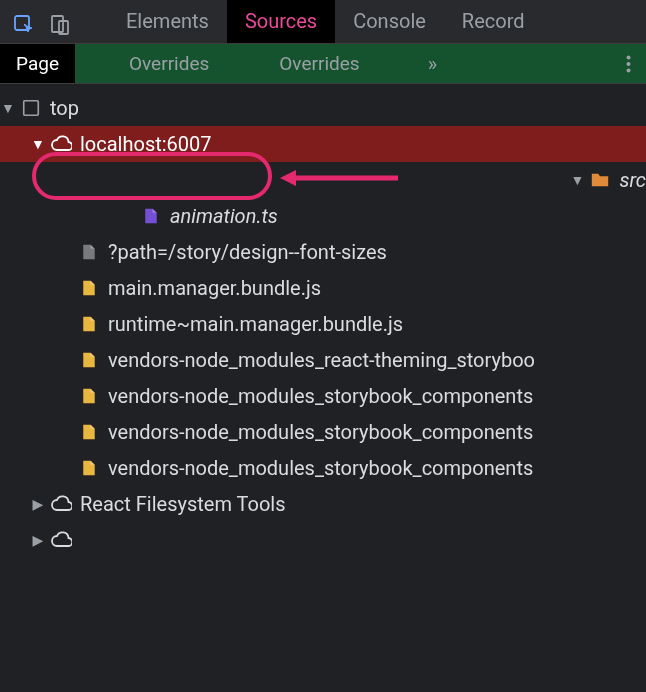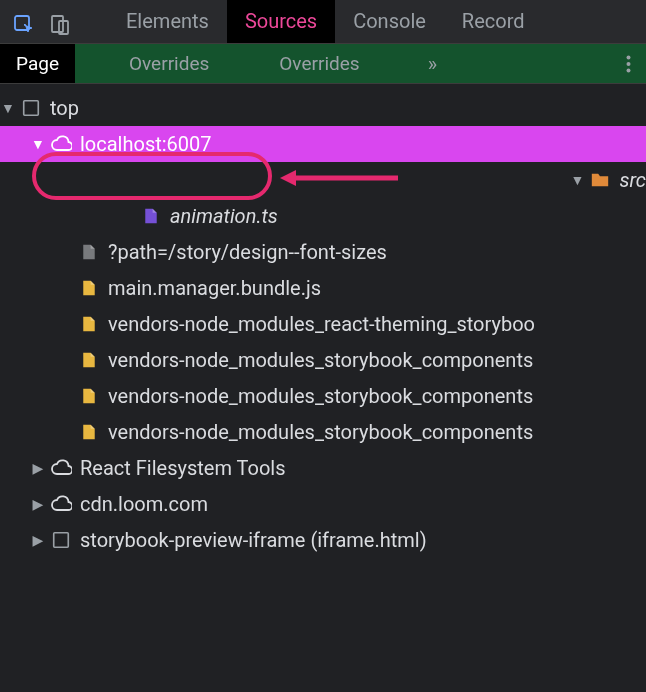--- a/index.html
+++ b/index.html
@@ -89,21 +89,21 @@
   }
   .tree-row {
     display: flex;
     align-items: center;
     height: 36px;
     white-space: nowrap;
     overflow: hidden;
     cursor: pointer;
   }
   .tree-row.selected {
-    background: #d946ef;
+    background: #7f1d1d;
     color: #fff;
   }
   .arrow {
     width: 16px;
     display: inline-flex;
     align-items: center;
     justify-content: center;
     color: #9aa0a6;
     font-size: 14px;
     margin-right: 4px;
@@ -266,20 +266,28 @@
 
   <div class="tree-row fl">
     <span class="item-icon">
       <svg width="18" height="20" viewBox="0 0 22 22" class="file-yellow">
           <use href="#i-file"></use>
         </svg>
     </span>
     <span>main.manager.bundle.js</span>
   </div>
 
+  <div class="tree-row fl">
+    <span class="item-icon">
+      <svg width="18" height="20" viewBox="0 0 22 22" class="file-yellow">
+          <use href="#i-file"></use>
+        </svg>
+    </span>
+    <span>runtime~main.manager.bundle.js</span>
+  </div>
 
   <div class="tree-row fl">
     <span class="item-icon">
       <svg width="18" height="20" viewBox="0 0 22 22" class="file-yellow">
           <use href="#i-file"></use>
         </svg>
     </span>
     <span>vendors-node_modules_react-theming_storyboo</span>
   </div>
 
@@ -320,32 +328,22 @@
     <span>React Filesystem Tools</span>
   </div>
 
   <div class="tree-row l1">
     <span class="arrow closed"></span>
     <span class="item-icon">
       <svg width="22" height="22" viewBox="0 0 22 22" class="cloud-icon">
           <use href="#i-cloud"></use>
         </svg>
     </span>
-    <span>cdn.loom.com</span>
-  </div>
-
-  <div class="tree-row l1">
-    <span class="arrow closed"></span>
-    <span class="item-icon">
-      <svg width="20" height="20" viewBox="0 0 22 22" class="frame-icon">
-          <use href="#i-frame"></use>
-        </svg>
-    </span>
-    <span>storybook-preview-iframe (iframe.html)</span>
-  </div>
+  </div>
+
 
 </div>
 
 <div class="callout"></div>
 <svg class="callout-arrow" viewBox="0 0 120 20">
   <line x1="118" y1="10" x2="10" y2="10" stroke="#e5296e" stroke-width="5"></line>
   <polygon points="0,10 16,2 16,18" fill="#e5296e"></polygon>
 </svg>
 
 </body></html>

